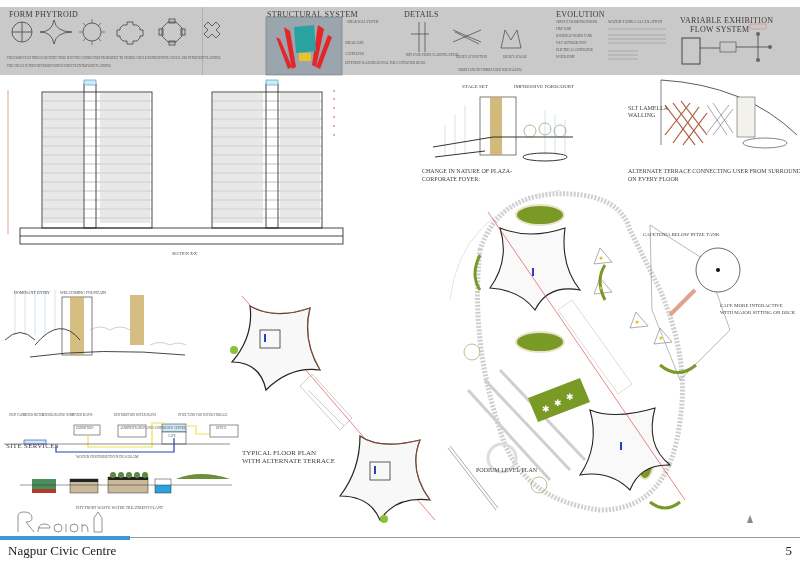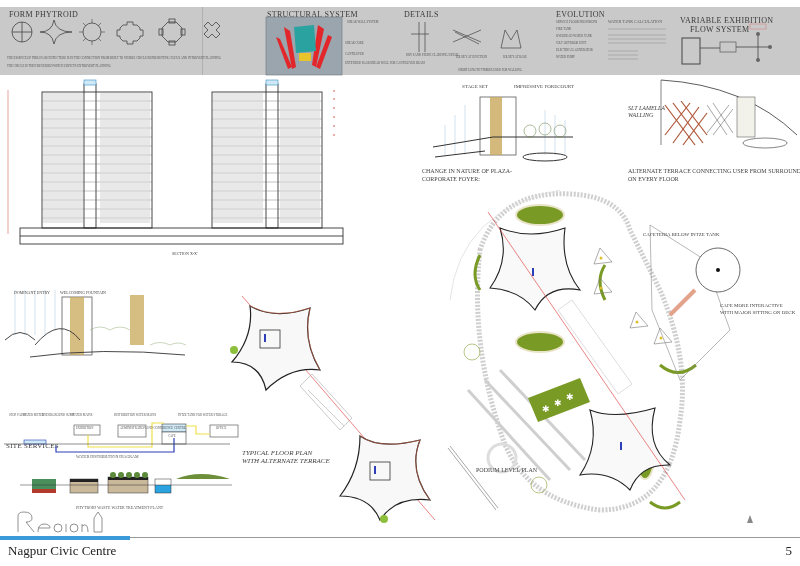--- a/index.html
+++ b/index.html
@@ -3,21 +3,21 @@
 <meta charset="utf-8">
 <style>
   * { box-sizing: border-box; margin: 0; padding: 0; }
   html, body { width: 800px; height: 566px; overflow: hidden; background: #ffffff; }
   body { position: relative; font-family: "Liberation Serif", serif; color: #333; }
   .topband { position: absolute; left: 0; top: 7px; width: 800px; height: 68px; background: #c9c9c9; }
   .divider-v { position: absolute; top: 7px; width: 1px; height: 68px; background: #b0b0b0; }
   .hdr { position: absolute; font-size: 8px; letter-spacing: 0.3px; color: #3a3a3a; }
   .tiny { position: absolute; font-size: 3px; line-height: 4px; color: #555; white-space: nowrap; }
   .label { position: absolute; font-size: 6px; color: #444; white-space: nowrap; }
-  .label-md { position: absolute; font-size: 7px; color: #444; line-height: 8px; font-style: italic; }
+  .label-md { position: absolute; font-size: 7px; color: #444; line-height: 8px; }
   .footer-title { position: absolute; left: 8px; top: 543px; font-size: 13px; color: #222; }
   .footer-page { position: absolute; right: 8px; top: 543px; font-size: 13px; color: #222; }
   .blue-bar { position: absolute; left: 0; top: 536px; width: 130px; height: 4px; background: #3a9ad9; }
   .grey-line { position: absolute; left: 130px; top: 537px; width: 670px; height: 1px; background: #9a9a9a; }
   svg { position: absolute; overflow: visible; }
 </style>
 </head>
 <body>
 
 <div class="topband"></div>

